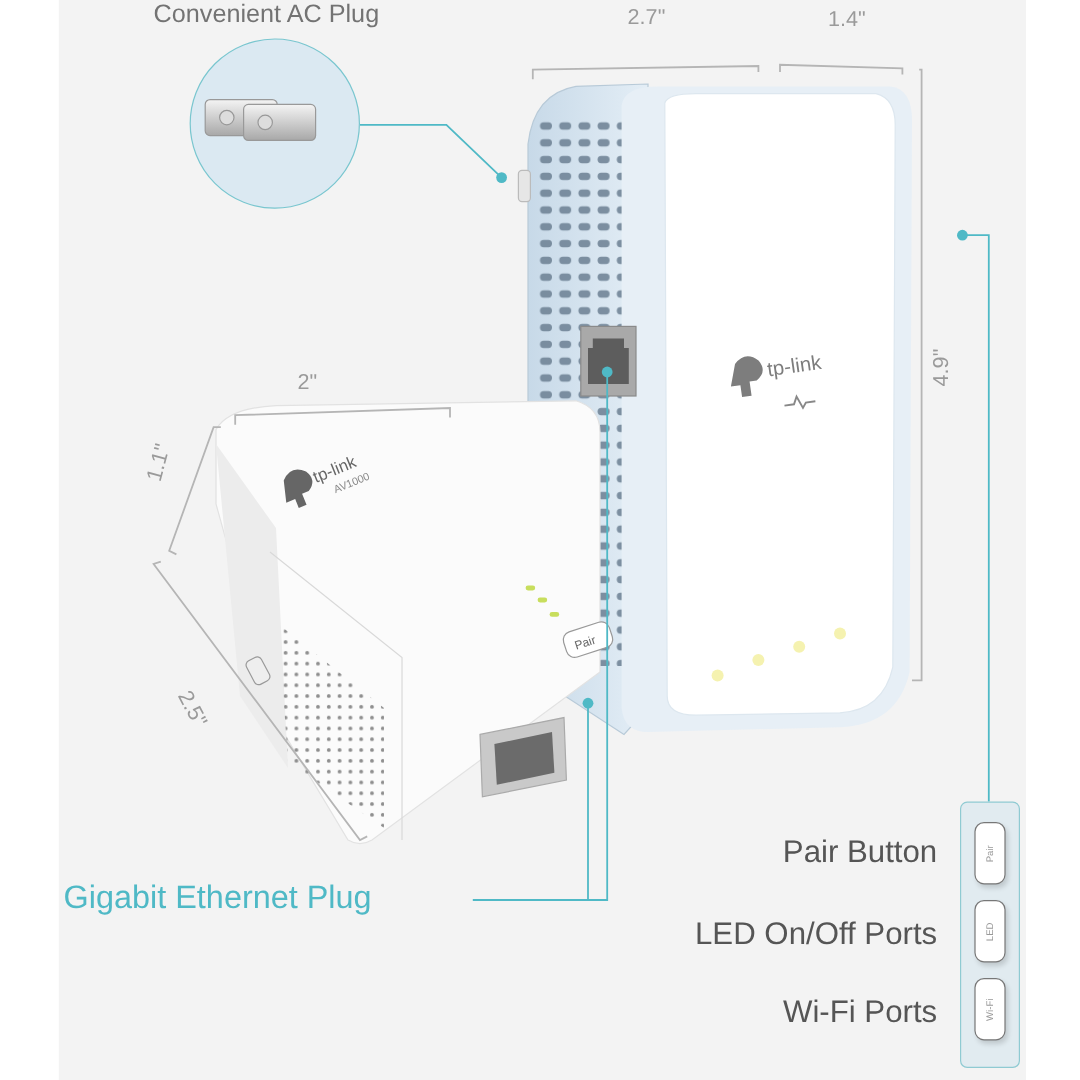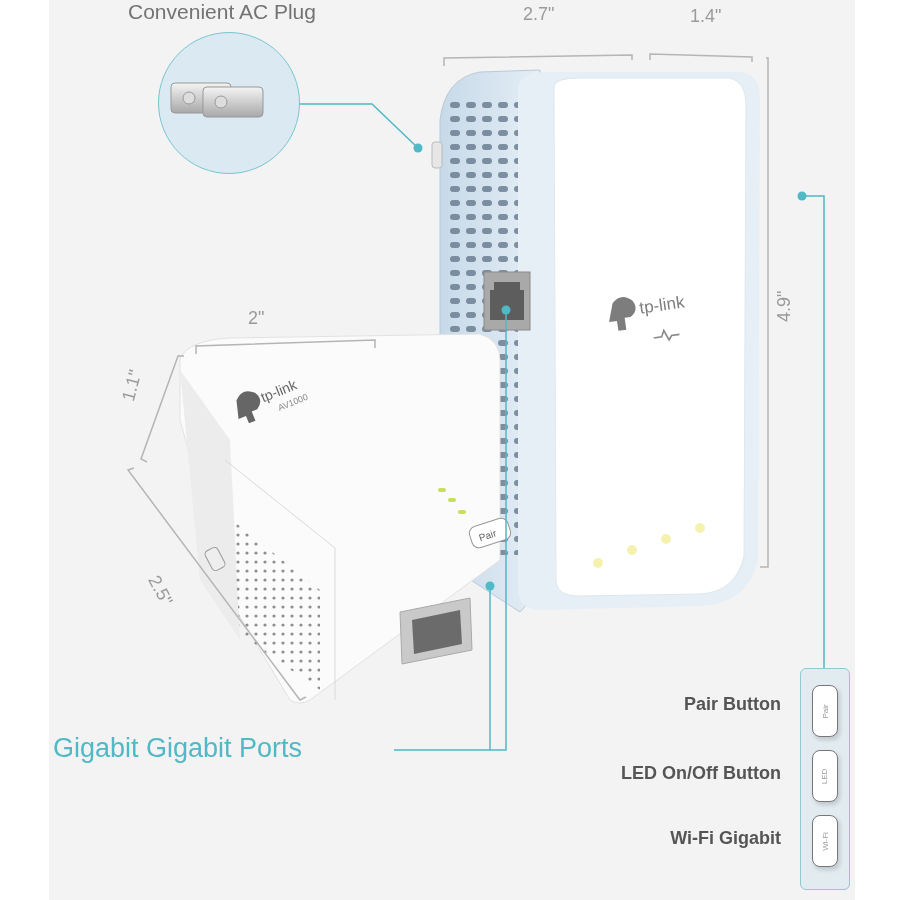--- a/index.html
+++ b/index.html
@@ -3,21 +3,21 @@
 <meta charset="utf-8">
 <style>
   * { box-sizing: border-box; margin: 0; padding: 0; }
   html, body { width: 900px; height: 900px; background: #ffffff; overflow: hidden; }
   body { position: relative; font-family: "Liberation Sans", "DejaVu Sans", sans-serif; }
   .panel { position: absolute; left: 49px; top: 0; width: 806px; height: 900px; background: #f3f3f3; }
   .abs { position: absolute; }
   .lbl { color: #737373; font-size: 21px; white-space: nowrap; }
   .dim { color: #9a9a9a; font-size: 18px; white-space: nowrap; }
   .callout-big { color: #4fb9c6; font-size: 27px; white-space: nowrap; }
-  .btnlbl { color: #555; font-size: 18px; white-space: nowrap; text-align: center; font-weight: bold; }
+  .btnlbl { color: #555; font-size: 26px; white-space: nowrap; text-align: center; }
   svg.overlay { position: absolute; left: 0; top: 0; width: 900px; height: 900px; pointer-events: none; }
 </style>
 </head>
 <body>
 
 <div class="panel"></div>
 
 <div class="abs lbl" style="left:128px; top:0px;">Convenient AC Plug</div>
 
 <div class="abs" style="left:158px; top:32px; width:142px; height:142px; border-radius:50%; background:#dbe9f2; border:1.5px solid #79c6cf;">
@@ -133,16 +133,16 @@
   <span style="transform:rotate(-90deg); font-size:8px; color:#999;">Pair</span>
 </div>
 <div class="abs" style="left:812px; top:750px; width:26px; height:52px; border-radius:8px; background:#fff; border:1px solid #777; box-shadow:2px 3px 4px rgba(0,0,0,0.15); display:flex; align-items:center; justify-content:center;">
   <span style="transform:rotate(-90deg); font-size:8px; color:#999;">LED</span>
 </div>
 <div class="abs" style="left:812px; top:815px; width:26px; height:52px; border-radius:8px; background:#fff; border:1px solid #777; box-shadow:2px 3px 4px rgba(0,0,0,0.15); display:flex; align-items:center; justify-content:center;">
   <span style="transform:rotate(-90deg); font-size:8px; color:#999;">Wi-Fi</span>
 </div>
 
 <div class="abs btnlbl" style="right:119px; top:694px;">Pair Button</div>
-<div class="abs btnlbl" style="right:119px; top:763px;">LED On/Off Button</div>
-<div class="abs btnlbl" style="right:119px; top:828px;">Wi-Fi Gigabit</div>
+<div class="abs btnlbl" style="right:119px; top:763px;">LED On/Off Ports</div>
+<div class="abs btnlbl" style="right:119px; top:828px;">Wi-Fi Ports</div>
 
-<div class="abs callout-big" style="left:53px; top:733px;">Gigabit Gigabit Ports</div>
+<div class="abs callout-big" style="left:53px; top:733px;">Gigabit Ethernet Plug</div>
 
 </body></html>

